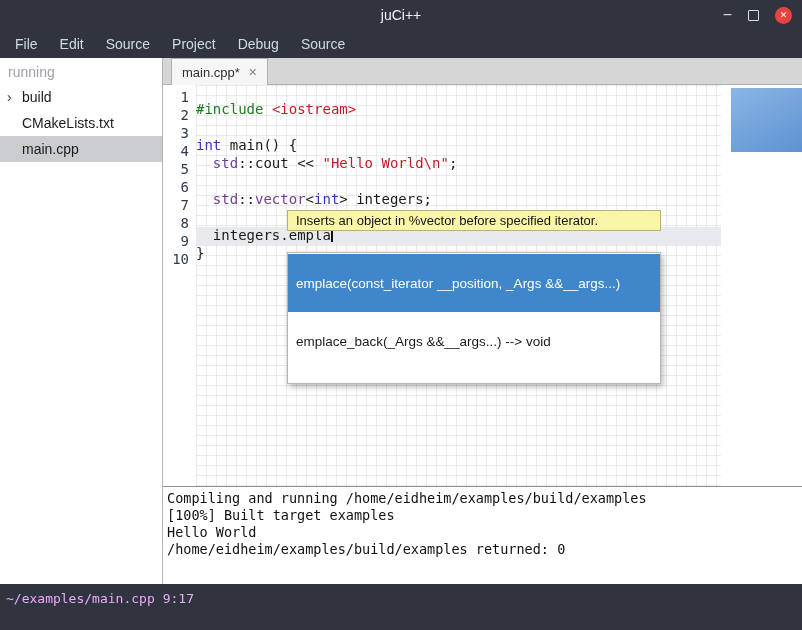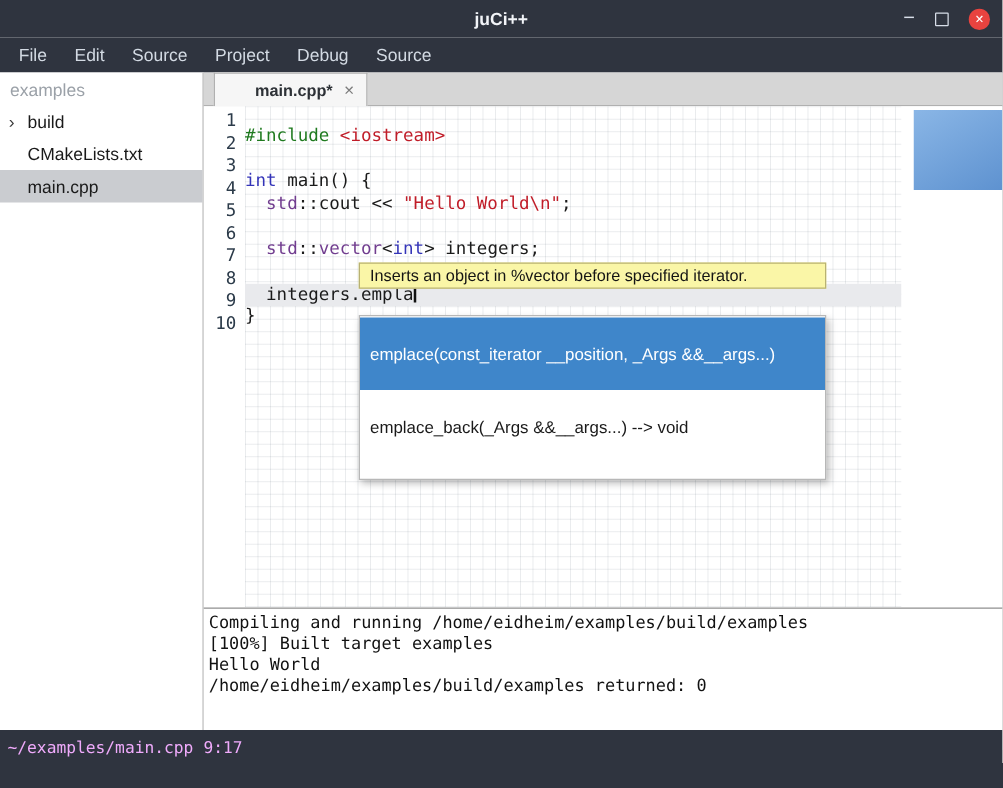--- a/index.html
+++ b/index.html
@@ -1,42 +1,42 @@
 <!DOCTYPE html>
 <html><head>
 <meta charset="utf-8">
 <style>
   html,body{margin:0;padding:0;}
   body{width:802px;height:630px;font-family:"Liberation Sans",sans-serif;background:#444;}
   .window{position:relative;width:802px;height:630px;background:#fff;overflow:hidden;}
 
   
   .titlebar{position:absolute;top:0;left:0;right:0;height:30px;background:#2f343f;}
-  .title{position:absolute;left:0;right:0;top:0;line-height:30px;text-align:center;color:#f2f4f8;font-size:14px;font-weight:700;}
+  .title{position:absolute;left:0;right:0;top:0;line-height:30px;text-align:center;color:#f2f4f8;font-size:14px;font-weight:400;}
   .controls{position:absolute;right:10px;top:0;height:30px;display:flex;align-items:center;gap:16px;}
   .btn-min{color:#d8dee9;font-size:16px;line-height:1;}
   .btn-max{width:9px;height:9px;border:1.5px solid #d8dee9;border-radius:1px;}
   .btn-close{width:17px;height:17px;border-radius:50%;background:#e8433f;color:#fff;font-size:9px;display:flex;align-items:center;justify-content:center;}
 
   
   .menubar{position:absolute;top:30px;left:0;right:0;height:28px;background:#2f343f;display:flex;align-items:center;padding-left:4px;}
   .menu-item{color:#d3dae3;font-size:14px;padding:0 11px;line-height:28px;}
 
   
   .sidebar{position:absolute;left:0;top:58px;width:163px;bottom:30px;background:#fff;border-right:1px solid #b4b4b4;box-sizing:border-box;}
   .sidebar-header{color:#9ba1a8;font-size:14px;padding:6px 8px 4px 8px;}
   .side-item{position:relative;height:26px;line-height:26px;font-size:14px;color:#1a1a1a;padding-left:22px;}
   .side-item.selected{background:#caccd0;}
   .side-chevron{position:absolute;left:7px;top:0;font-size:14px;color:#3a3a3a;}
 
   
   .rightpane{position:absolute;left:163px;top:58px;right:0;bottom:30px;}
   .tabbar{position:absolute;top:0;left:0;right:0;height:27px;background:#d6d6d6;border-bottom:1px solid #b0b0b0;box-sizing:border-box;}
   .tab{position:absolute;left:8px;top:0;height:27px;background:#f6f6f6;border:1px solid #b0b0b0;border-bottom:none;display:flex;align-items:center;gap:9px;padding:0 10px;box-sizing:border-box;}
-  .tab-label{font-size:13px;color:#2d3136;font-weight:bold;margin-left:22px;}
+  .tab-label{font-size:13px;color:#2d3136;font-weight:normal;}
   .tab-close{color:#7c7c7c;font-size:14px;}
 
   
   .editor{position:absolute;top:27px;left:0;right:0;bottom:114px;background:#fff;overflow:hidden;}
   .gutter{position:absolute;left:0;top:0;width:33px;bottom:0;padding-top:4px;box-sizing:border-box;}
   .gutter-num{height:18px;line-height:18px;font:14px "DejaVu Sans Mono",monospace;color:#2c3b4a;text-align:right;padding-right:7px;}
   .code-area{position:absolute;left:33px;top:0;right:0;bottom:0;padding-top:16px;}
   .code-area::before{content:"";position:absolute;left:0;top:0;width:525px;height:100%;
     background-image:linear-gradient(to right,rgba(90,105,120,0.13) 1px,transparent 1px),
                      linear-gradient(to bottom,rgba(90,105,120,0.13) 1px,transparent 1px);
@@ -84,21 +84,21 @@
   <div class="menubar">
       <div class="menu-item">File</div>
       <div class="menu-item">Edit</div>
       <div class="menu-item">Source</div>
       <div class="menu-item">Project</div>
       <div class="menu-item">Debug</div>
       <div class="menu-item">Source</div>
     </div>
 
   <div class="sidebar">
-    <div class="sidebar-header">examples</div>
+    <div class="sidebar-header">running</div>
     <div>
         <div class="side-item"><span class="side-chevron">›</span><span>build</span></div>
         <div class="side-item"><span>CMakeLists.txt</span></div>
         <div class="side-item selected"><span>main.cpp</span></div>
       </div>
   </div>
 
   <div class="rightpane">
 
     <div class="tabbar">

